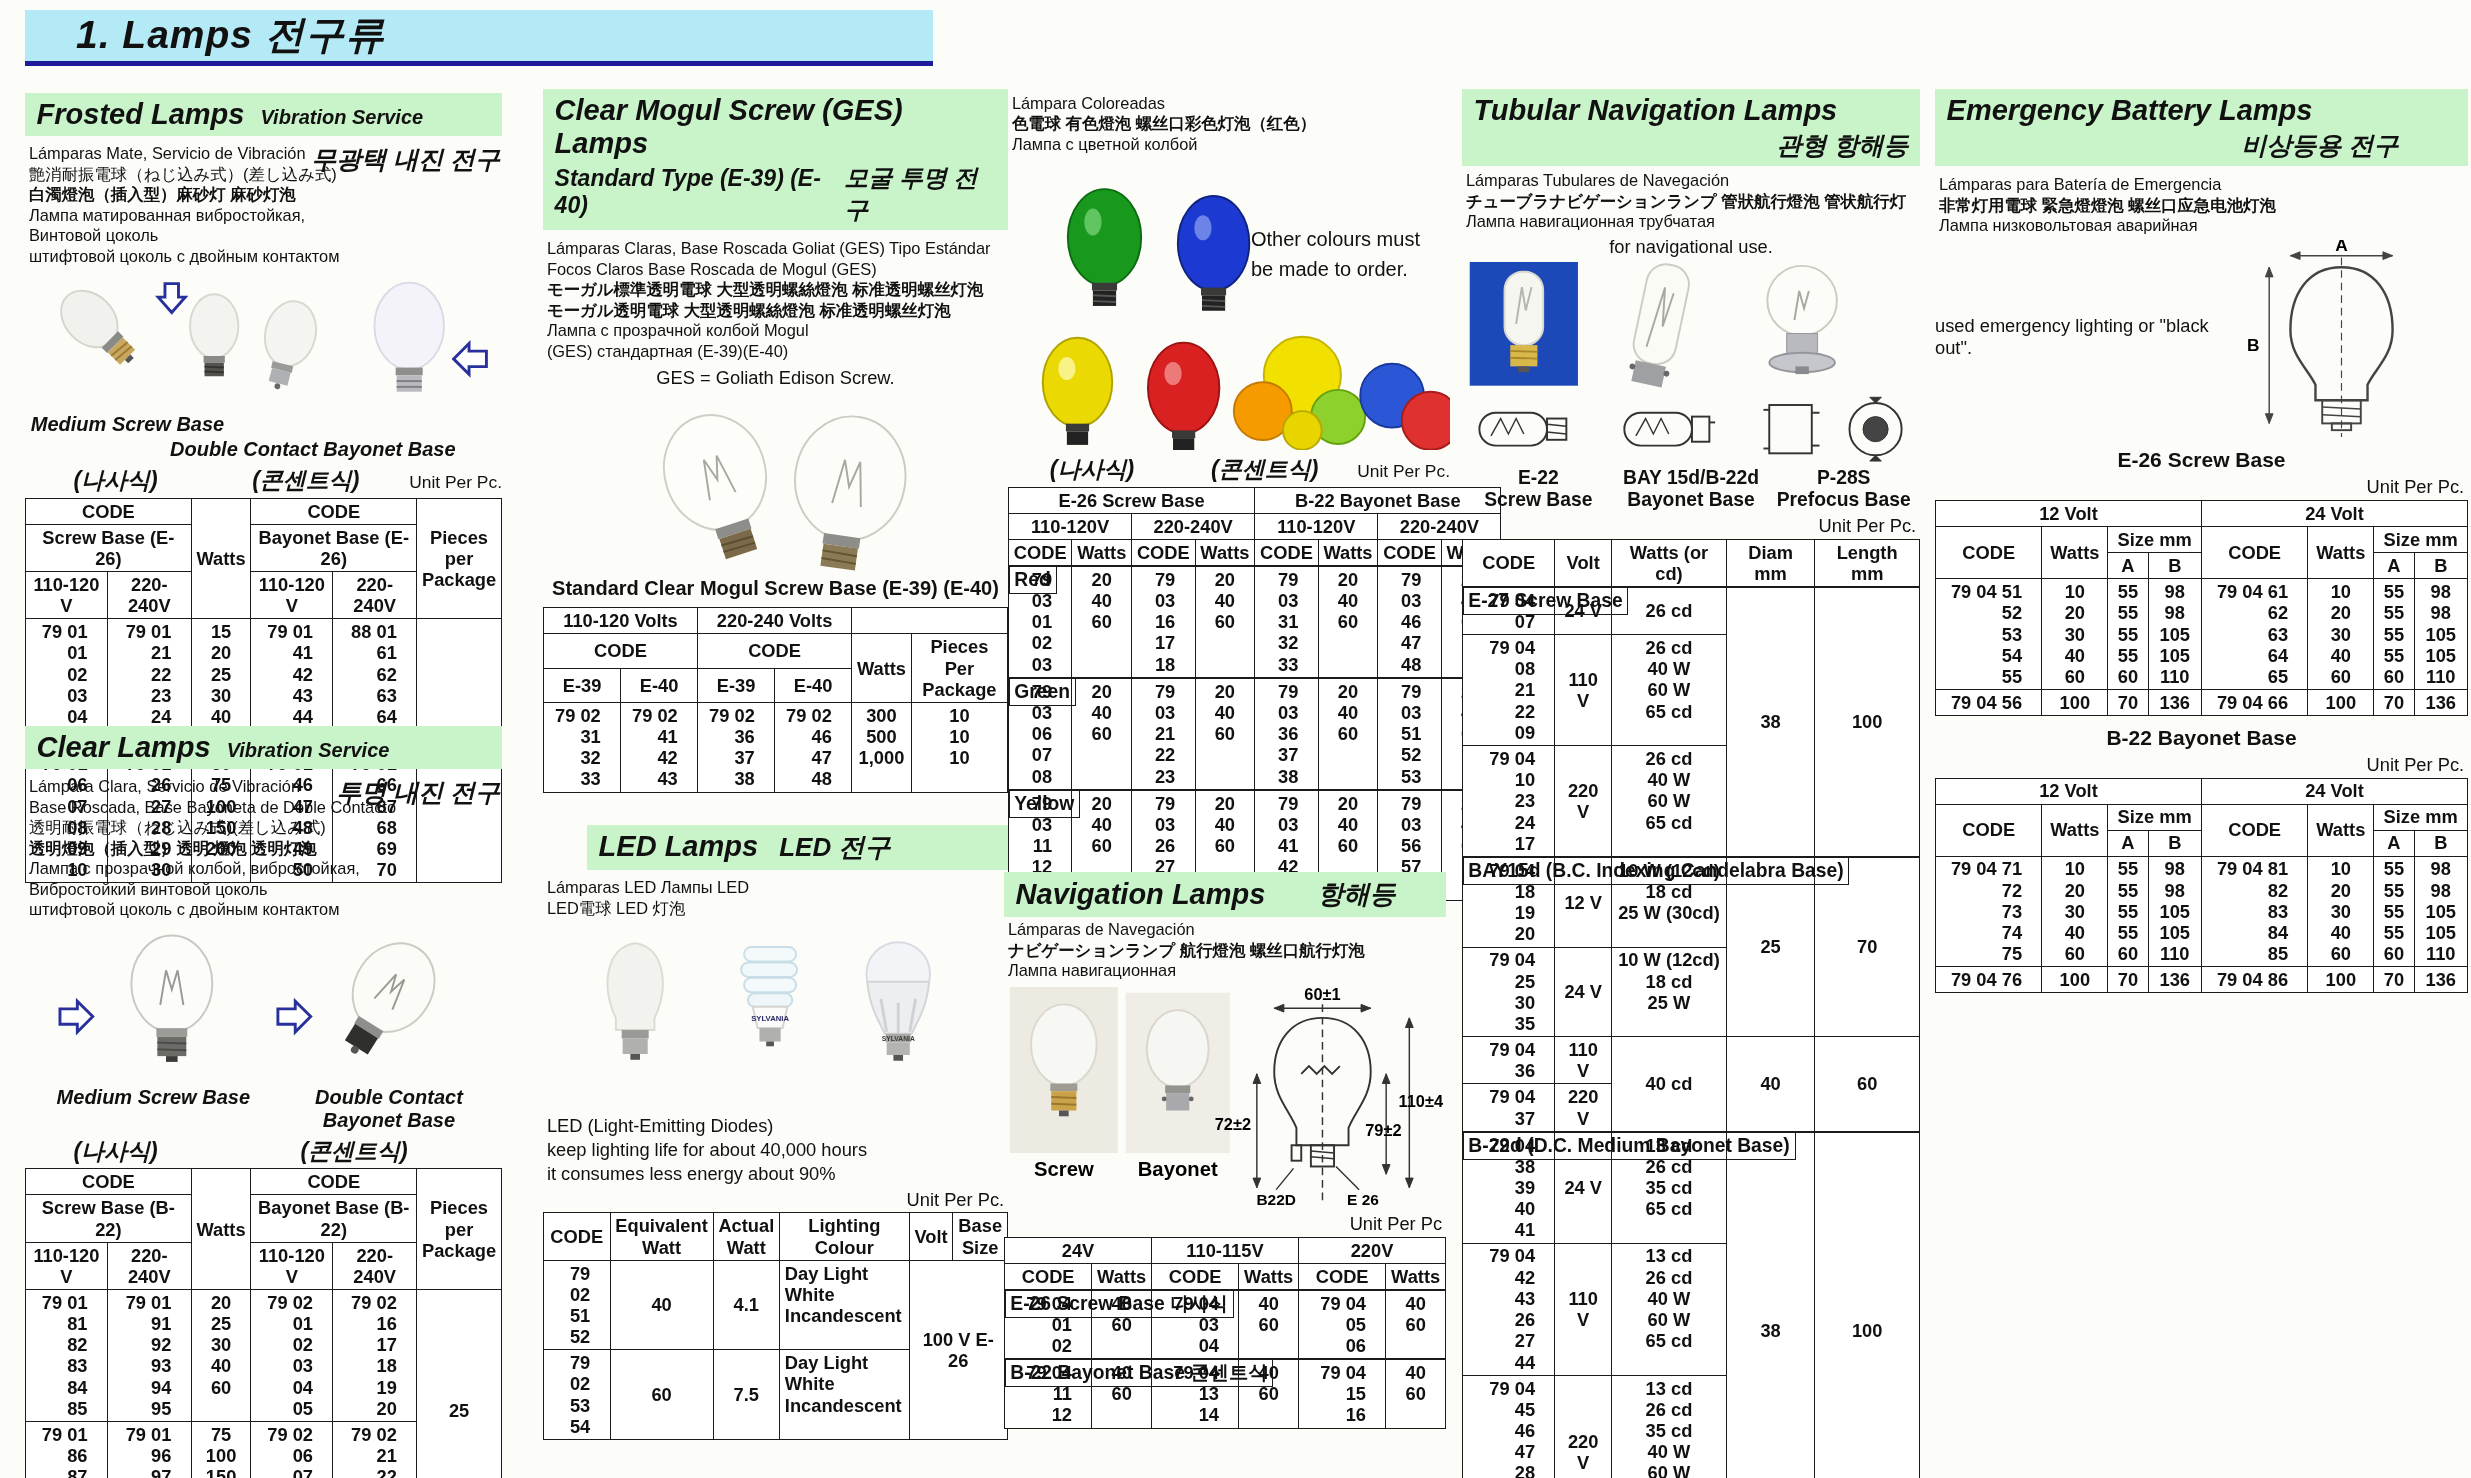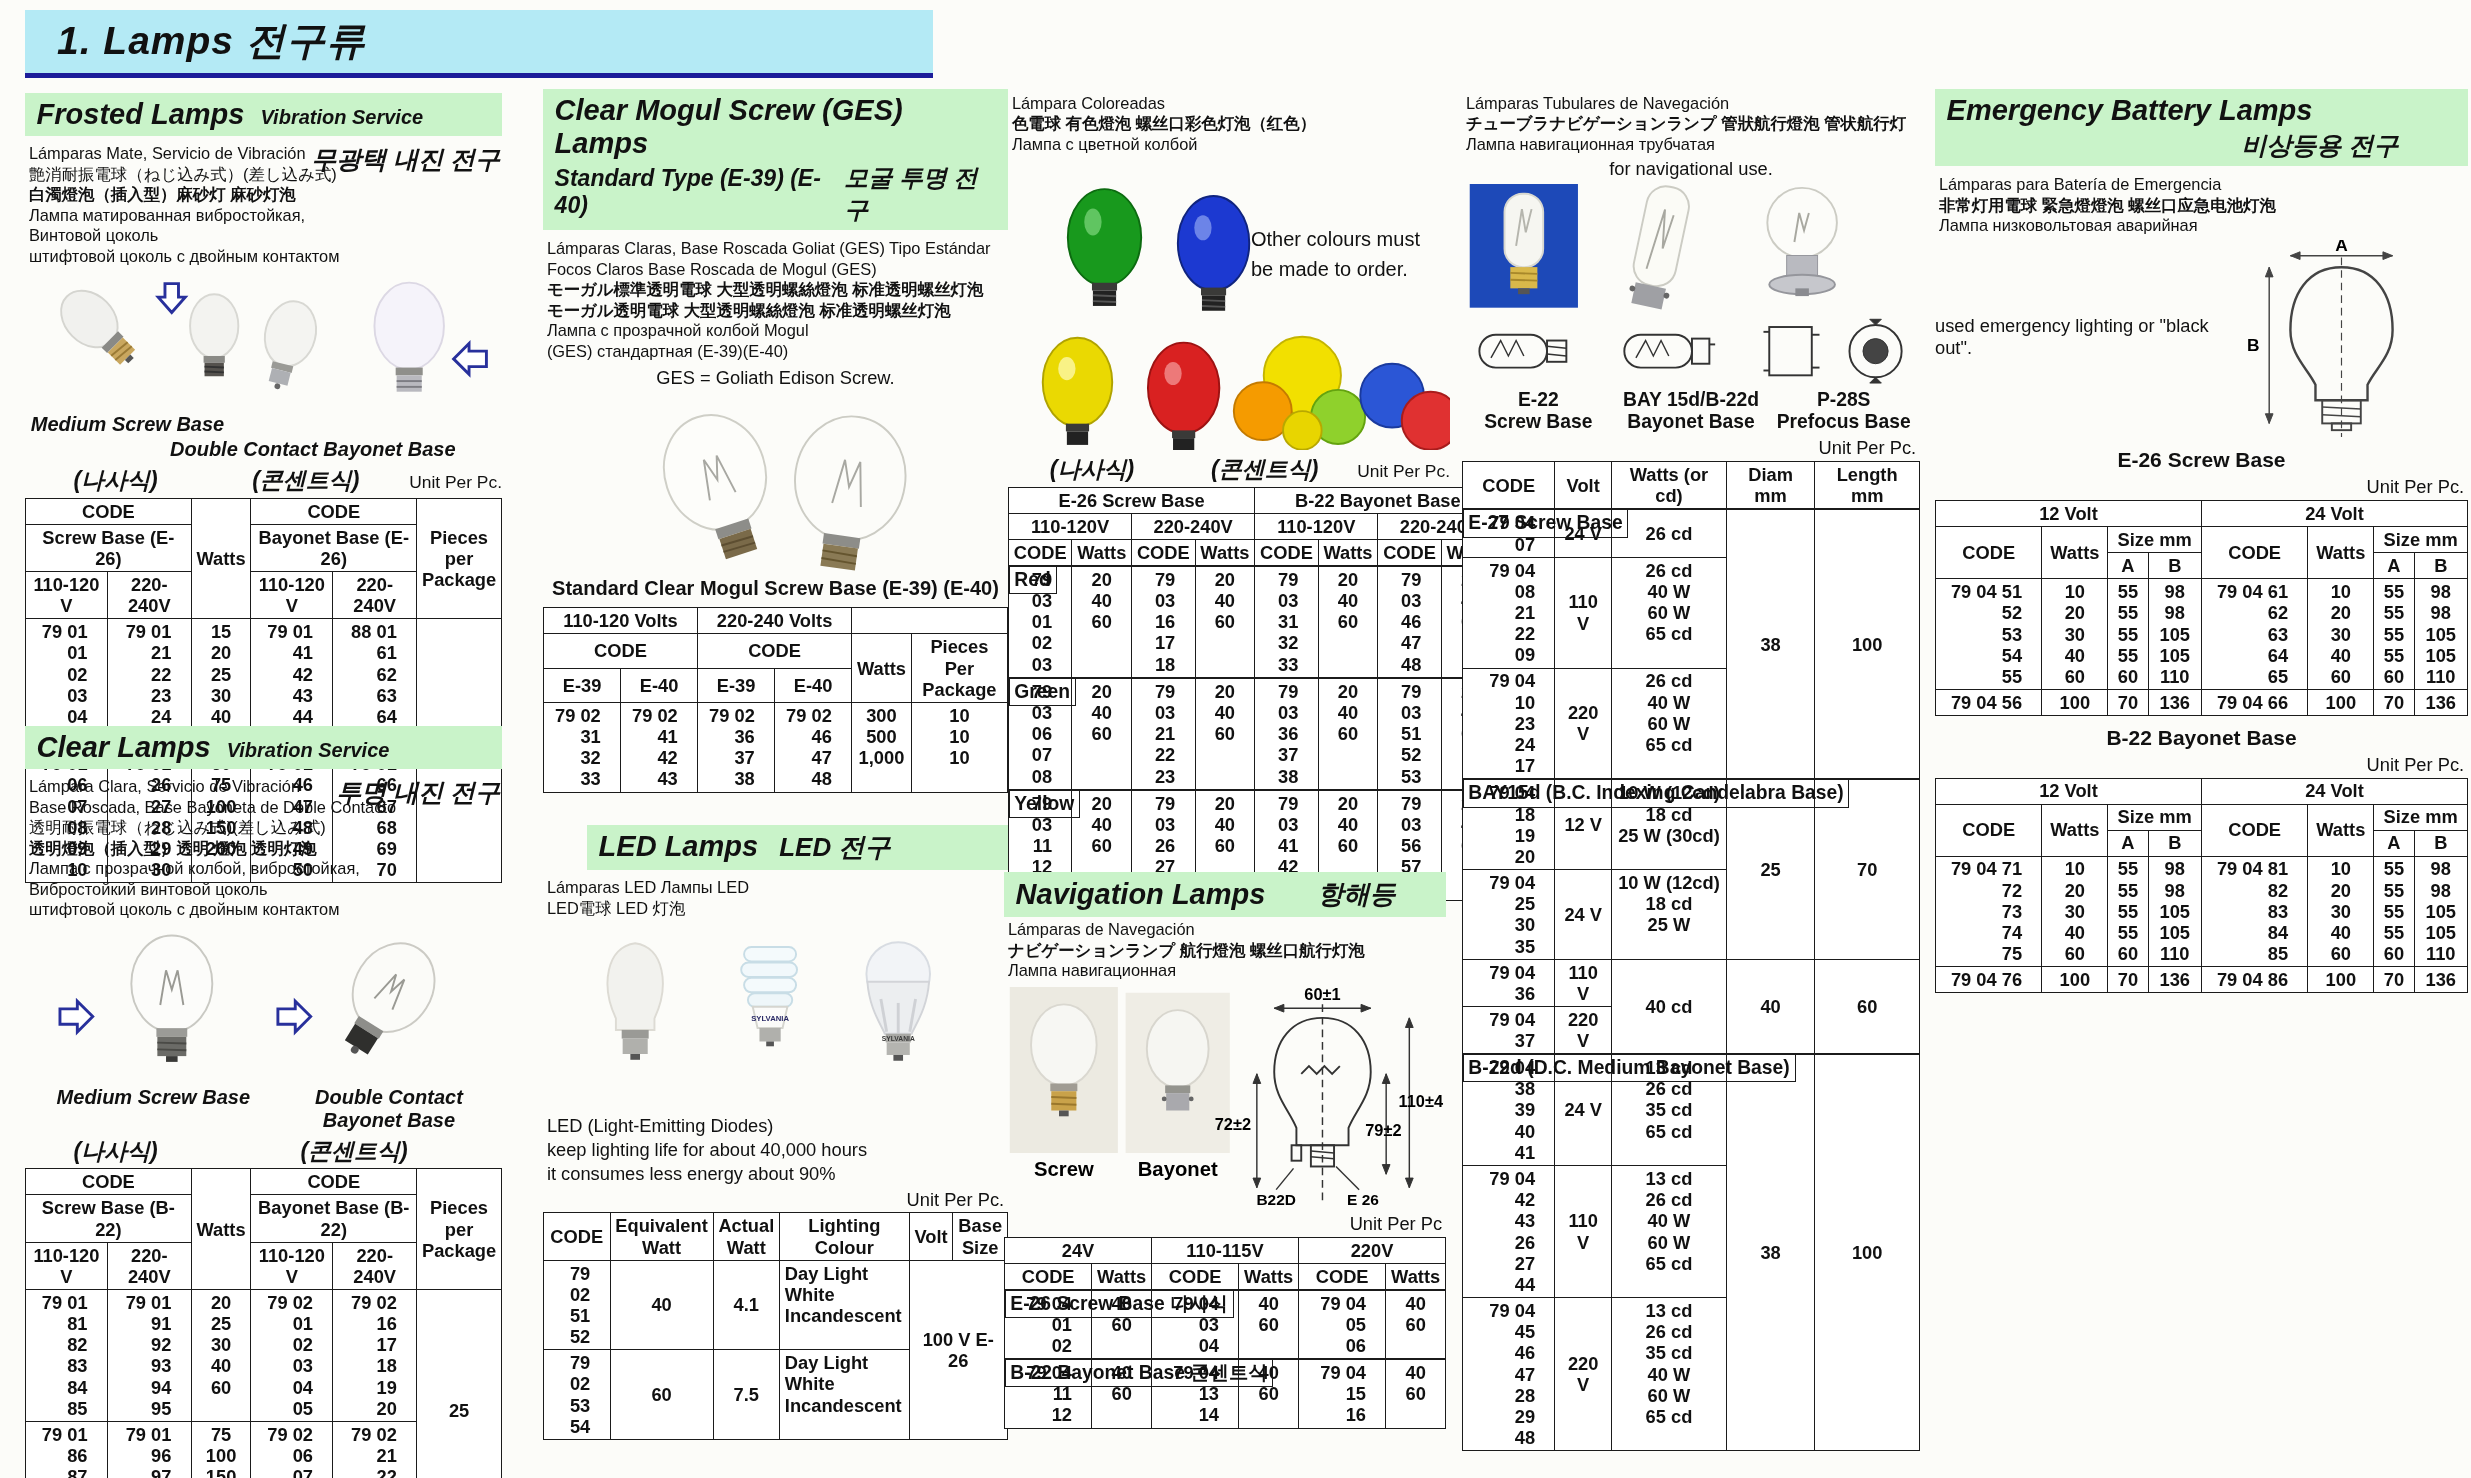--- a/index.html
+++ b/index.html
@@ -1,20 +1,20 @@
 <!DOCTYPE html>
 <html><head>
 <meta charset="utf-8">
 <style>
   html,body{margin:0;padding:0;background:#e8e8e4;}
   .page{position:relative;width:2472px;height:1478px;background:#fcfcf9;overflow:hidden;
         font-family:"Liberation Sans","DejaVu Sans",sans-serif;color:#111;}
   
-  .title-bar{position:absolute;left:25px;top:9.7px;width:908px;height:68px;background:#b4eaf5;
-             border-bottom:5.8px solid #1d1d9a;display:flex;align-items:center;padding-left:32px;
+  .title-bar{position:absolute;left:25px;top:9.7px;width:908px;height:56px;background:#b4eaf5;
+             border-bottom:5.8px solid #1d1d9a;display:flex;align-items:center;padding-left:51px;
              font-size:39px;font-weight:bold;font-style:italic;letter-spacing:1px;box-sizing:border-box;}
   
   .sec{position:absolute;}
   #sec-frosted{left:25px;top:93px;width:477px;}
   #sec-clear{left:25px;top:726px;width:477px;}
   #sec-ges{left:543px;top:89px;width:465px;}
   #sec-led{left:543px;top:825px;width:465px;}
   #sec-coloured{left:1008px;top:85px;width:442px;}
   #sec-navigation{left:1004px;top:872px;width:442px;}
   #sec-tubular{left:1462px;top:89px;width:458px;}
@@ -786,20 +786,24 @@
 16</td>
               <td>40
 60</td>
             </tr>
           </tbody>
         </table>
       </div>
   </section>
 
   <section class="sec" id="sec-tubular">
+    <div class="sec-bar">
+      <div class="t1">Tubular Navigation Lamps</div>
+      <div class="krline">관형 항해등</div>
+    </div>
     <div class="descwrap" style="margin-top:3.9px;">
       <div class="dline">Lámparas Tubulares de Navegación</div>
       <div class="dline b">チューブラナビゲーションランプ  管狀航行燈泡  管状航行灯</div>
       <div class="dline">Лампа навигационная трубчатая</div>
     </div>
     <div class="note" style="text-align:center;margin:1.9px 0;">for navigational use.</div>
     <svg width="458" height="205" viewBox="0 0 474 212">
       <rect x="8" y="2" width="112" height="128" fill="#1d49b8"></rect>
       <g>
         <rect x="44" y="12" width="40" height="76" rx="19" fill="#f6f6f1" stroke="#d8d8d0" stroke-width="2"></rect>

